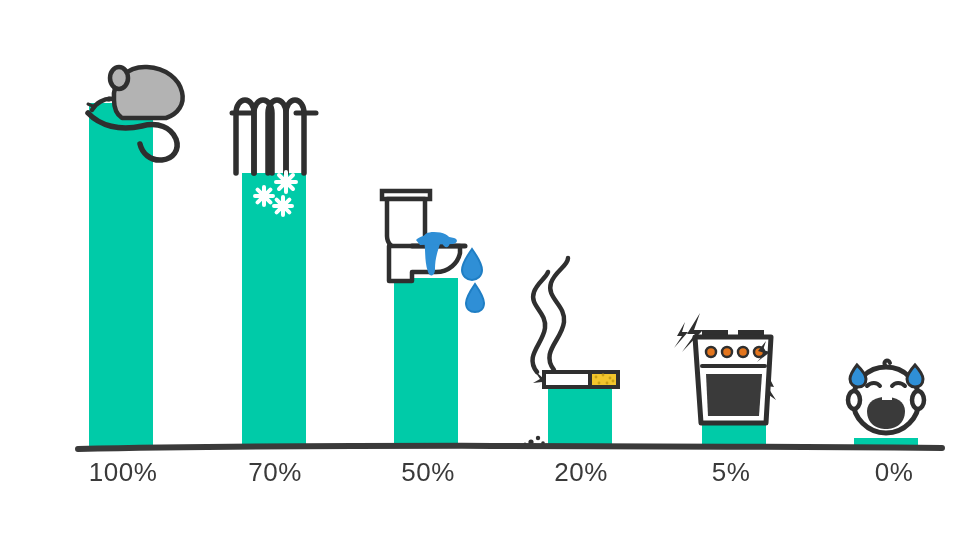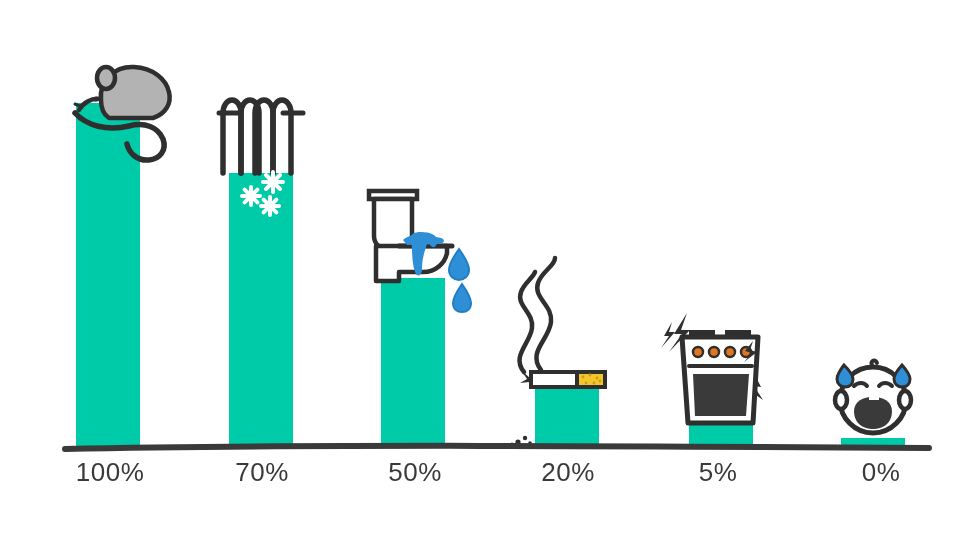--- a/index.html
+++ b/index.html
@@ -10,21 +10,21 @@
   #stage {
     position: relative;
     width: 980px;
     height: 545px;
     background: #ffffff;
     overflow: hidden;
     font-family: "Liberation Sans", sans-serif;
   }
   .chart-area {
     position: absolute;
-    left: 3px;
+    left: 16px;
     top: 0;
     width: 872px;
     height: 545px;
     text-align: center;
   }
   svg.chart-svg {
     position: absolute;
     left: 0;
     top: 0;
     width: 980px;

